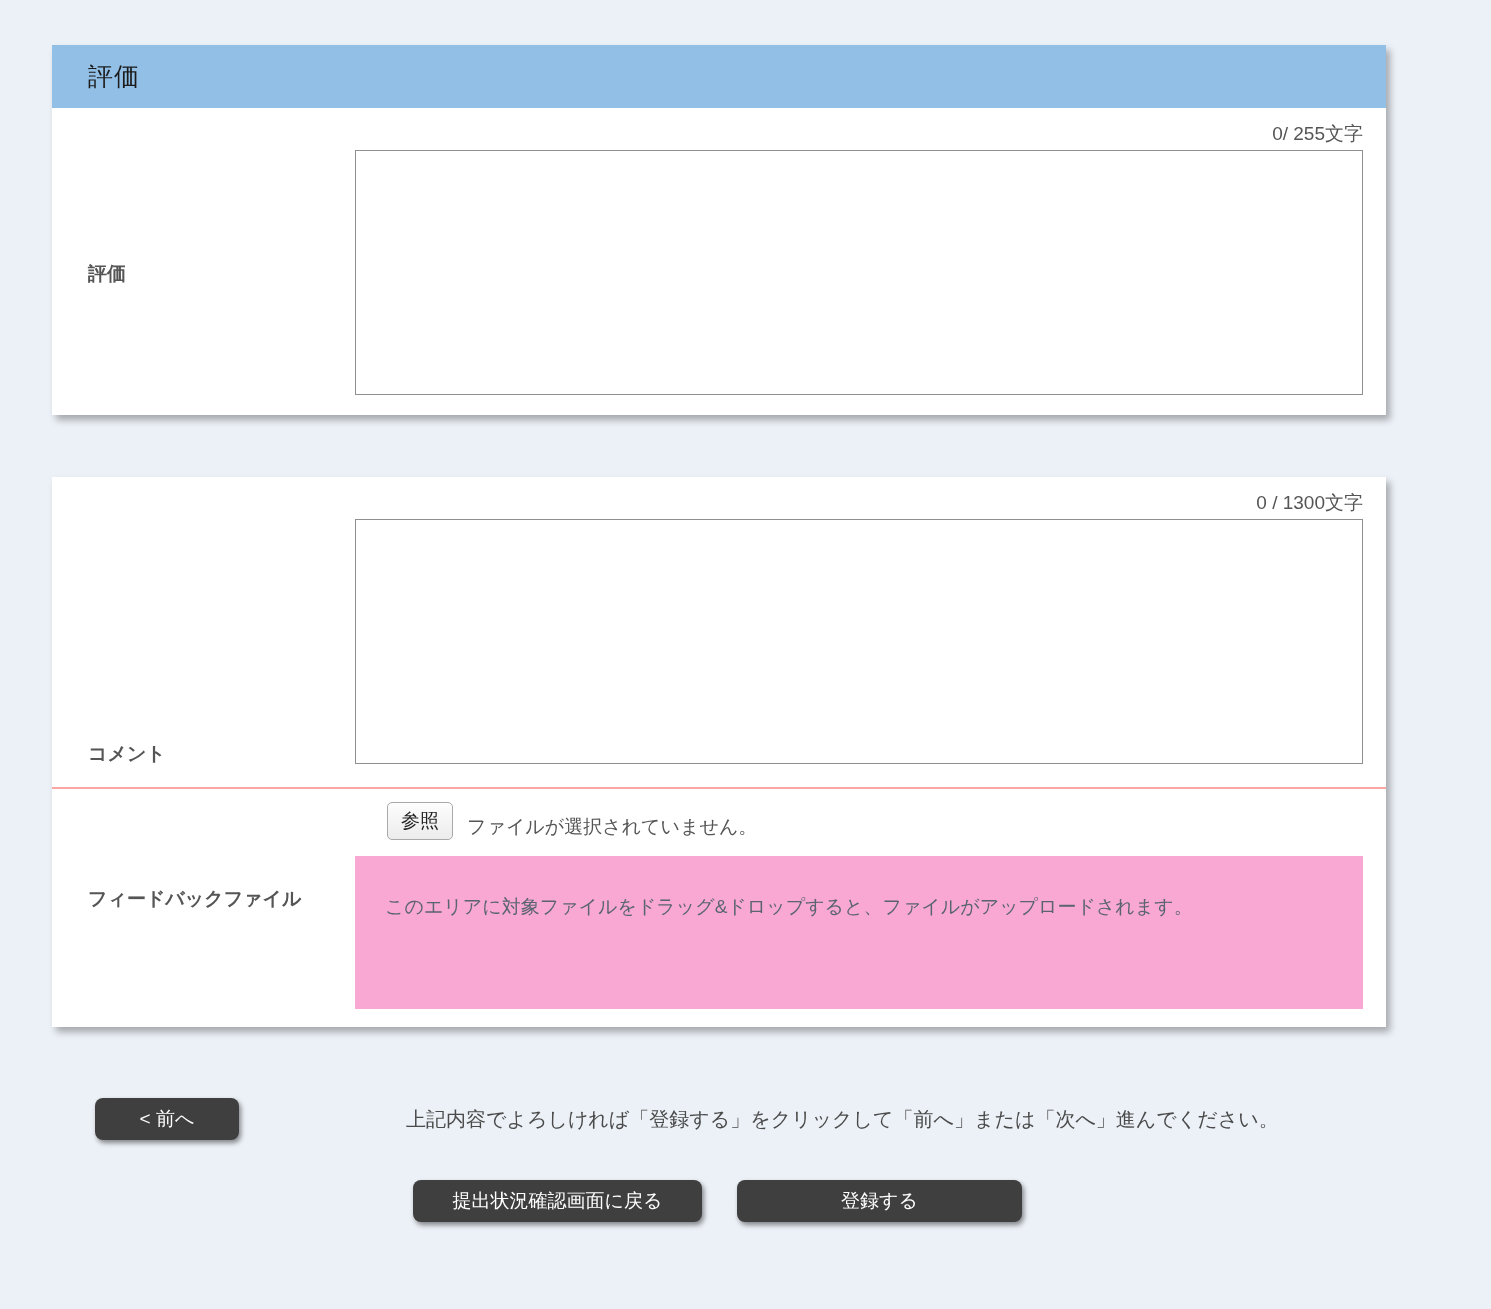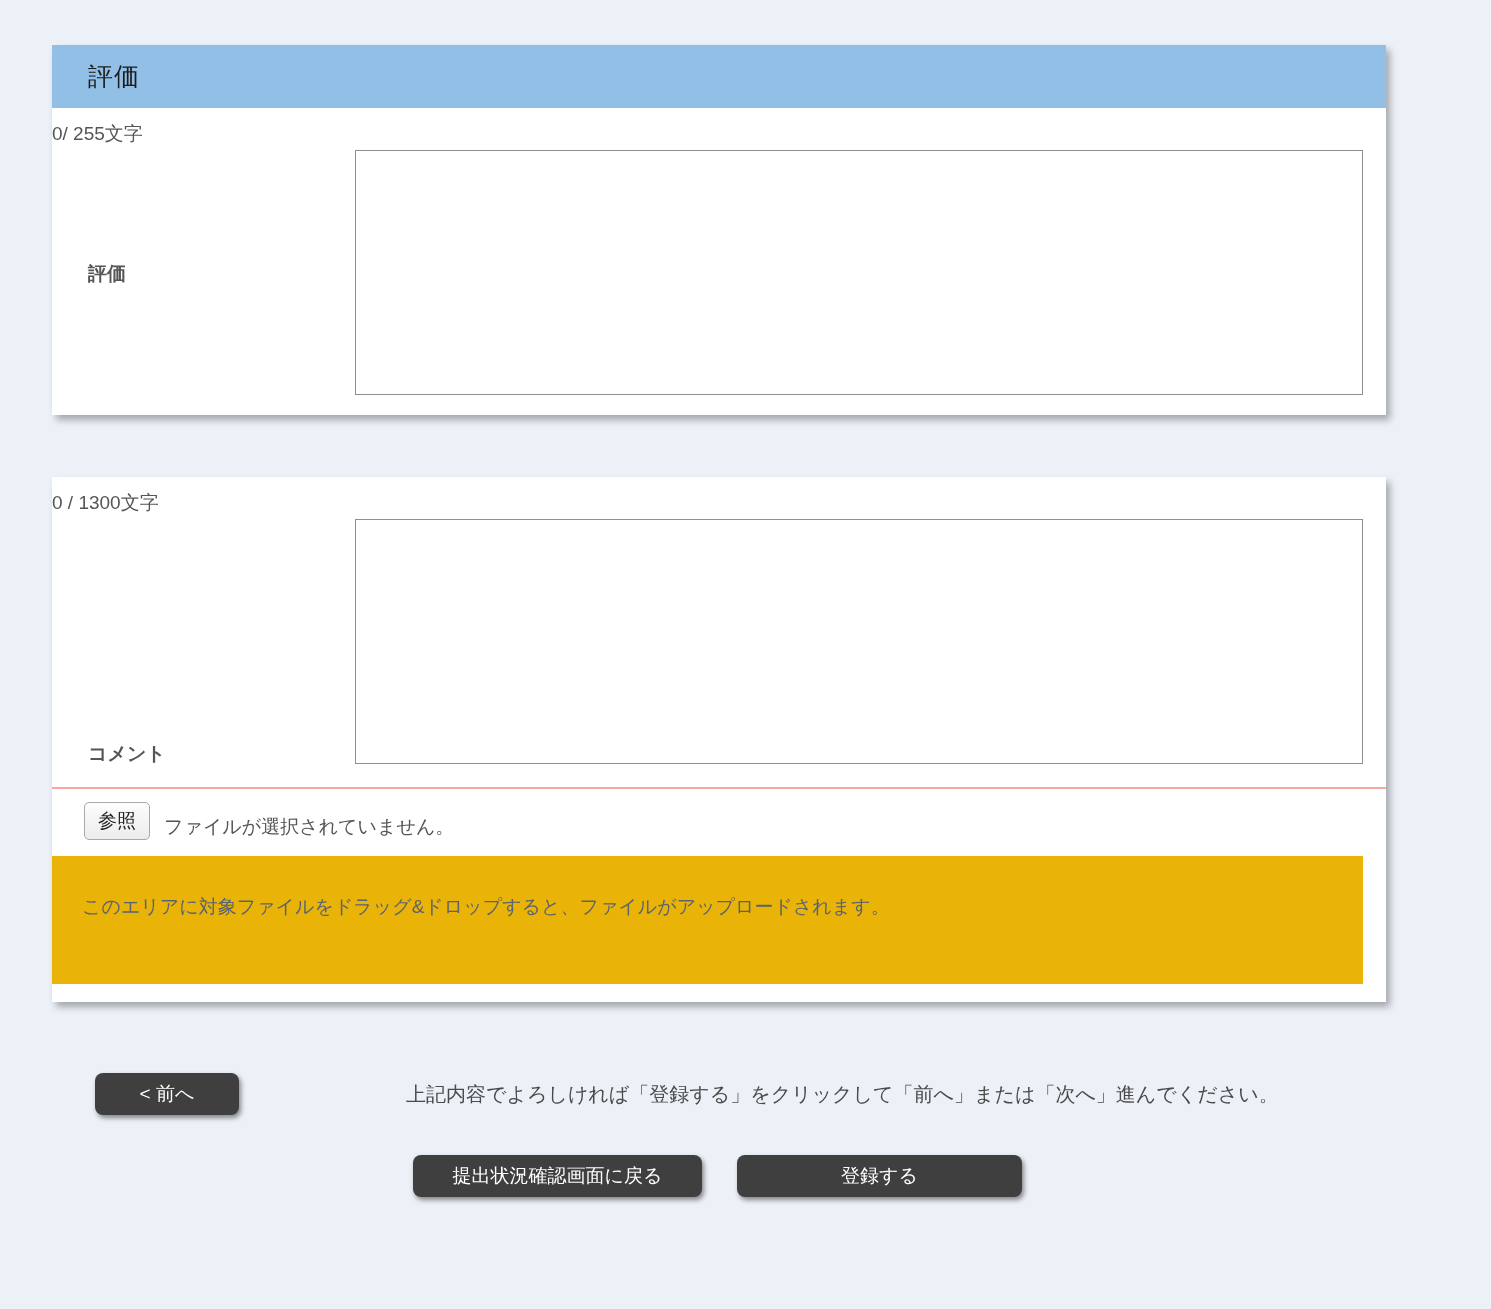--- a/index.html
+++ b/index.html
@@ -25,21 +25,21 @@
     background: #92bfe6;
     display: flex;
     align-items: center;
     padding-left: 36px;
     font-size: 25px;
     color: #1b1b1b;
     letter-spacing: 1px;
   }
 
   .counter-row {
-    text-align: left;
+    text-align: right;
     padding: 13px 23px 3px 0;
     font-size: 19px;
     color: #555;
   }
 
   .field-row { display: flex; }
   .label-cell {
     width: 303px;
     display: flex;
     align-items: center;
@@ -77,22 +77,22 @@
     background: linear-gradient(#fdfdfd, #ececec);
     border: 1px solid #a9a9a9;
     border-radius: 5px;
     padding: 5px 13px;
     cursor: pointer;
   }
   .no-file-text { margin-left: 14px; font-size: 19px; color: #555; }
 
   .dropzone {
     margin-top: 16px;
-    height: 128px;
-    background: #eab308;
+    height: 153px;
+    background: #f9a8d4;
     padding: 38px 30px 0 30px;
     font-size: 19px;
     color: #5a6470;
   }
 
   .footer-row {
     margin-top: 71px;
     display: flex;
     align-items: center;
   }
@@ -143,20 +143,21 @@
     <div class="counter-row">0 / 1300文字</div>
     <div class="field-row">
       <div class="label-cell">コメント</div>
       <div class="field-cell">
         <textarea class="big-input" style=""></textarea>
       </div>
     </div>
   </div>
 
   <div class="file-section">
+    <div class="label-cell">フィードバックファイル</div>
     <div class="file-field">
       <div class="browse-row">
         <button class="browse-button">参照</button>
         <span class="no-file-text">ファイルが選択されていません。</span>
       </div>
       <div class="dropzone">
         <span>このエリアに対象ファイルをドラッグ&amp;ドロップすると、ファイルがアップロードされます。</span>
       </div>
     </div>
   </div>

